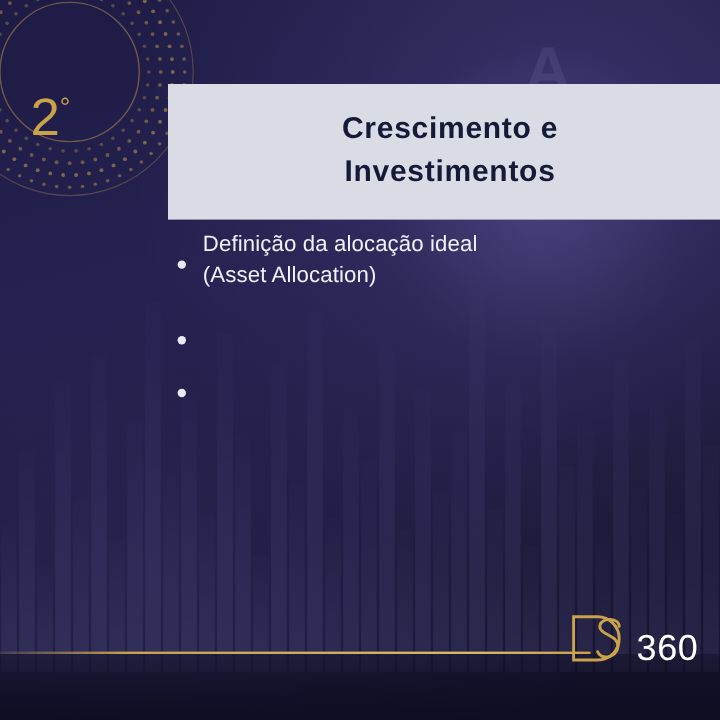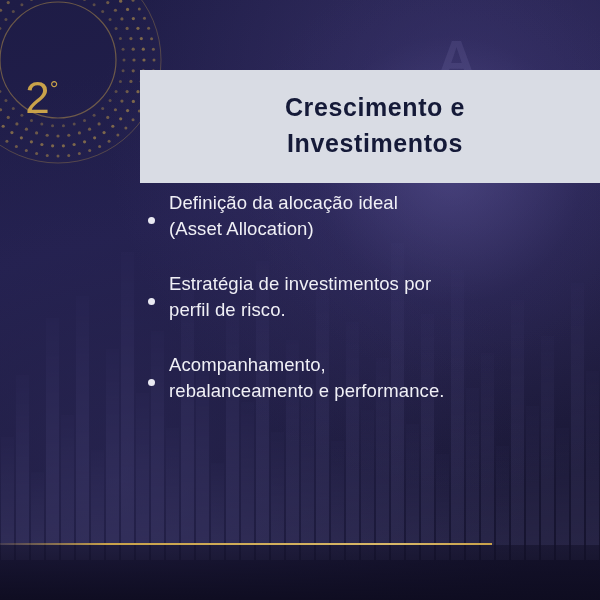--- a/index.html
+++ b/index.html
@@ -449,26 +449,31 @@
   </div>
 
   <div class="bullets" id="bullets">
       <div class="bullet">
         <span class="dot"></span>
         <span class="txt">Definição da alocação ideal
 (Asset Allocation)</span>
       </div>
       <div class="bullet">
         <span class="dot"></span>
-        <span class="txt">Estratégia de investimentos por
-perfil de risco.</span>
       </div>
       <div class="bullet">
         <span class="dot"></span>
-        <span class="txt">Acompanhamento,
-rebalanceamento e performance.</span>
       </div>
     </div>
 
   <div class="gold-rule"></div>
 
+  <div class="logo">
+    <div class="mark">
+      <svg width="56" height="58" viewBox="0 0 56 58" xmlns="http://www.w3.org/2000/svg" aria-hidden="true">
+        <path d="M6 8 H26 A18 18 0 0 1 26 44 H6 Z" fill="none" stroke="#c9a24a" stroke-width="2.4"></path>
+        <path d="M44 16 C44 9, 30 8, 28 15 C26 23, 44 23, 43 33 C42 43, 28 44, 26 37" fill="none" stroke="#c9a24a" stroke-width="2.4" stroke-linecap="round"></path>
+      </svg>
+    </div>
+    <div class="brandnum">360</div>
+  </div>
 
 </div>
 
 </body></html>

